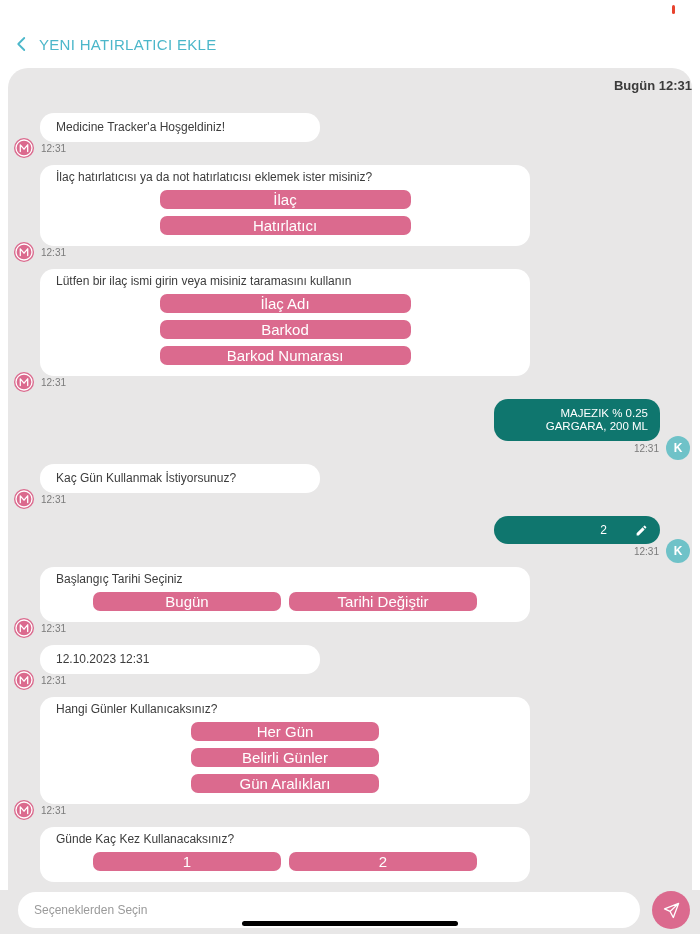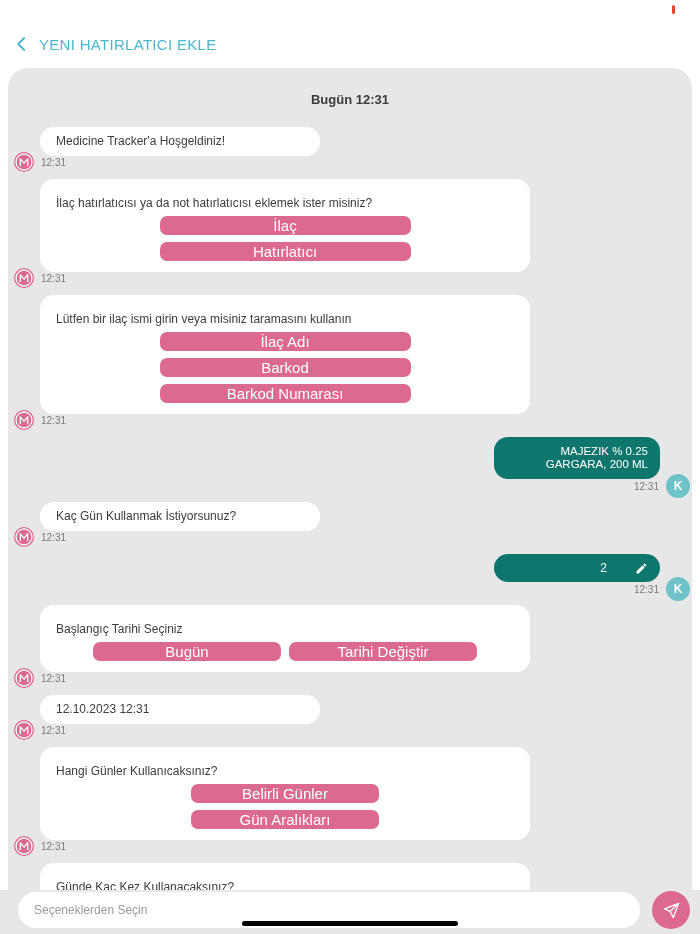--- a/index.html
+++ b/index.html
@@ -15,30 +15,30 @@
   .app-header { position: absolute; top: 0; left: 0; right: 0; height: 68px; background: #fff; }
   .status-tick { position: absolute; top: 5px; right: 25px; width: 3px; height: 9px;
                  background: #e8432e; border-radius: 1.5px; }
   .back-btn { position: absolute; left: 10px; top: 33px; width: 24px; height: 24px;
               background: none; border: none; cursor: pointer; display: flex; align-items: center; justify-content: center; }
   .page-title { position: absolute; left: 39px; top: 36px; font-size: 15px; font-weight: 400;
                 color: #4cb7ca; letter-spacing: 0.3px; }
   
   .chat-container { position: absolute; top: 68px; left: 8px; right: 8px; bottom: 44px;
                     background: #e8e7e7; border-radius: 20px 20px 0 0; overflow: hidden; }
-  .date-header { padding-top: 24px; text-align: center; font-size: 13px; font-weight: 700;
+  .date-header { padding-top: 10px; text-align: right; font-size: 13px; font-weight: 700;
                  color: #3b3b3b; line-height: 16px; }
   .messages { padding-top: 19px; }
   .msg-group { position: relative; }
   .msg-group.bot { margin-bottom: 7px; }
   .msg-group.user { margin-bottom: 4px; }
   .bubble { background: #fff; border-radius: 14px; font-size: 12px; line-height: 13px; }
   .bot .bubble { margin-left: 32px; padding: 8px 16px; }
   .bubble.w-280 { width: 280px; }
-  .bubble.w-490 { width: 490px; padding: 18px 16px 11px 16px; }
+  .bubble.w-490 { width: 490px; padding: 6px 16px 11px 16px; }
   .btn-col { display: flex; flex-direction: column; align-items: center; gap: 7px; margin-top: 6px; }
   .btn-row { display: flex; justify-content: center; gap: 8px; margin-top: 6px; }
   .qr-btn { background: #db6a8e; color: #fff; border: none; border-radius: 7px; height: 19px;
             line-height: 19px; font-size: 15px; font-family: "Liberation Sans", sans-serif;
             text-align: center; padding: 0; cursor: pointer; }
   .btn-lg { width: 251px; }
   .btn-md { width: 188px; }
   
   .meta { display: flex; align-items: center; gap: 7px; }
   .bot .meta { margin: -4px 0 0 6px; height: 20px; }
@@ -209,20 +209,21 @@
             </svg>
         </div>
         <span class="timestamp">12:31</span>
       </div>
     </div>
 
     <div class="msg-group bot">
       <div class="bubble w-490">
         <span>Hangi Günler Kullanıcaksınız?</span>
         <div class="btn-col">
+          <button class="qr-btn btn-md">Her Gün</button>
           <button class="qr-btn btn-md">Belirli Günler</button>
           <button class="qr-btn btn-md">Gün Aralıkları</button>
         </div>
       </div>
       <div class="meta">
         <div class="bot-avatar">
           <svg width="20" height="20" viewBox="0 0 20 20" fill="none">
               <circle cx="10" cy="10" r="8" stroke="#fff" stroke-width="1.3"></circle>
               <path d="M6.3 13.6 V6.8 l3.7 4.4 3.7-4.4 v6.8" stroke="#fff" stroke-width="1.3" stroke-linejoin="round" stroke-linecap="round"></path>
             </svg>

